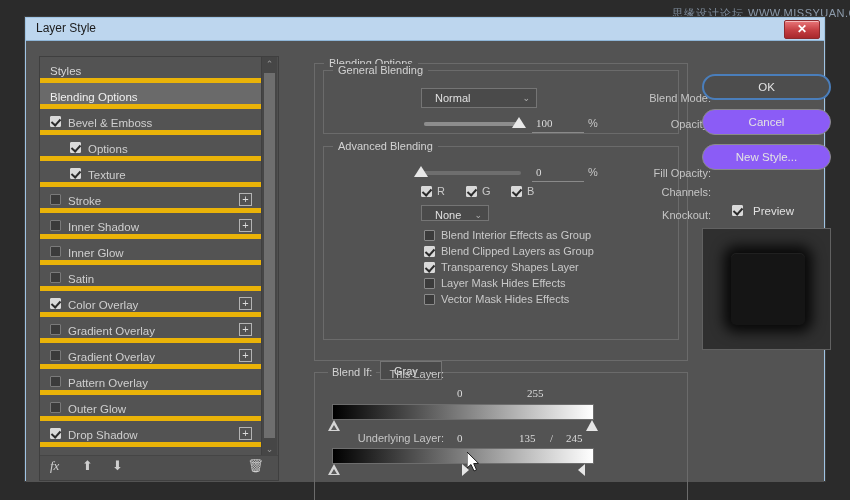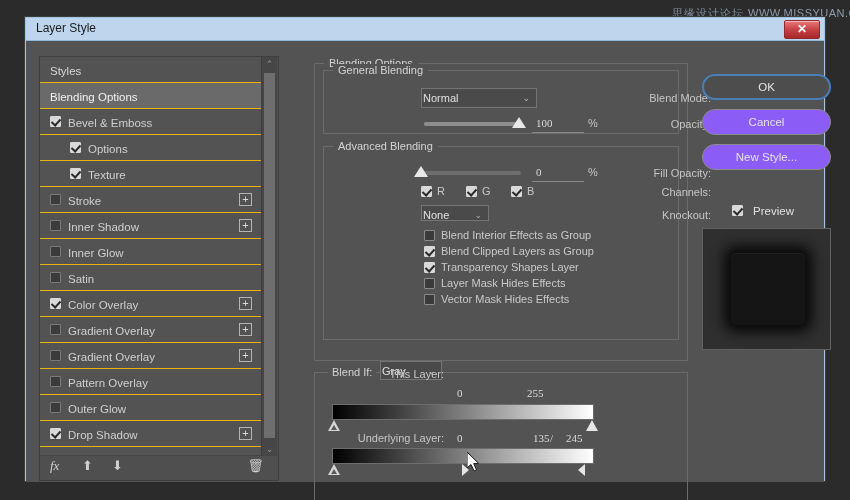--- a/index.html
+++ b/index.html
@@ -56,21 +56,21 @@
     background:#4f4f4f;
     border:1px solid #3f3f3f;
     box-sizing:border-box;
   }
   .sty-list{
     position:absolute;left:0;top:0;width:222px;height:399px;
     overflow:hidden;background:#535353;
   }
   .sty-row{
     position:relative;height:26px;line-height:26px;
-    border-bottom:1px solid #eab308;
+    border-bottom:5px solid #eab308;
     box-sizing:border-box;padding-left:10px;
     color:#cfcfcf;font-size:11.5px;cursor:pointer;
     background:#535353;
   }
   .sty-row.header{color:#d7d7d7;cursor:default;background:#535353;}
   .sty-row.selected{background:#6a6a6a;color:#f0f0f0;}
   .sty-row .cb{
     display:inline-block;width:11px;height:11px;vertical-align:middle;
     margin-right:7px;margin-top:-2px;
     background:#3b3b3b;border:1px solid #7a7a7a;border-radius:1px;
@@ -133,21 +133,21 @@
   .advanced-blending{left:9px;top:90px;width:356px;height:194px;}
   .blendif{left:0;top:316px;width:374px;height:132px;}
 
   .lbl-r{position:absolute;text-align:right;color:#c6c6c6;font-size:11px;}
   .val{position:absolute;color:#dcdcdc;font-size:11px;font-family:Liberation Serif, serif;}
   .pct{position:absolute;color:#c6c6c6;font-size:11px;}
 
   .ddown{
     position:absolute;background:#4a4a4a;border:1px solid #757575;
     box-sizing:border-box;color:#e0e0e0;font-size:11px;
-    line-height:18px;padding-left:1px;cursor:pointer;
+    line-height:18px;padding-left:13px;cursor:pointer;
   }
   .ddown .chev{
     position:absolute;right:6px;top:0;color:#b0b0b0;font-size:9px;
   }
 
   .track{
     position:absolute;height:4px;background:#6e6e6e;border-radius:2px;
   }
   .track .fill{position:absolute;left:0;top:0;height:4px;background:#8d8d8d;border-radius:2px;}
   .thumbtri{
@@ -346,21 +346,21 @@
 
         <div class="lbl-r" style="left:20px;top:312px;width:110px;">This Layer:</div>
         <div class="val" style="left:143px;top:331px;">0</div>
         <div class="val" style="left:213px;top:331px;">255</div>
         <div class="gradbar" style="left:18px;top:348px;width:262px;"></div>
         <div class="fulltri hollow" style="left:14px;top:364px;"></div>
         <div class="fulltri" style="left:272px;top:364px;"></div>
 
         <div class="lbl-r" style="left:0px;top:376px;width:130px;">Underlying Layer:</div>
         <div class="val" style="left:143px;top:376px;">0</div>
-        <div class="val" style="left:205px;top:376px;margin-left:14px;">135</div>
+        <div class="val" style="left:205px;top:376px;">135</div>
         <div class="val" style="left:236px;top:376px;">/</div>
         <div class="val" style="left:252px;top:376px;">245</div>
         <div class="gradbar" style="left:18px;top:392px;width:262px;"></div>
         <div class="fulltri hollow" style="left:14px;top:408px;"></div>
         <div class="halfR" style="left:148px;top:408px;"></div>
         <div class="halfL" style="left:264px;top:408px;"></div>
       </div>
 
       <div class="right">
         <div class="btn primary" style="top:18px;">OK</div>

